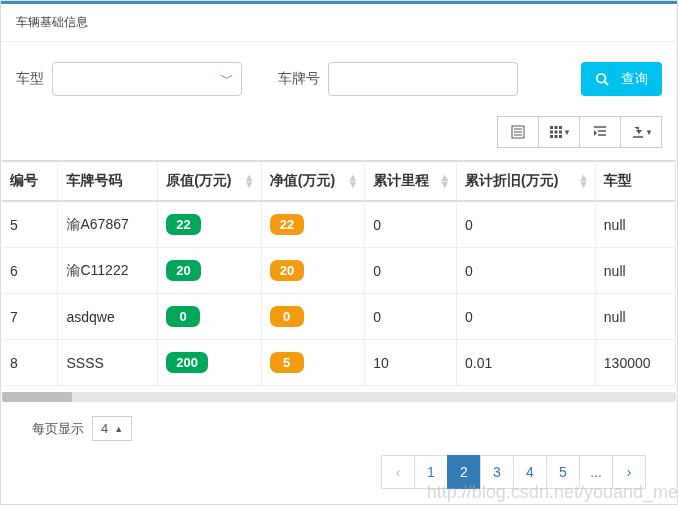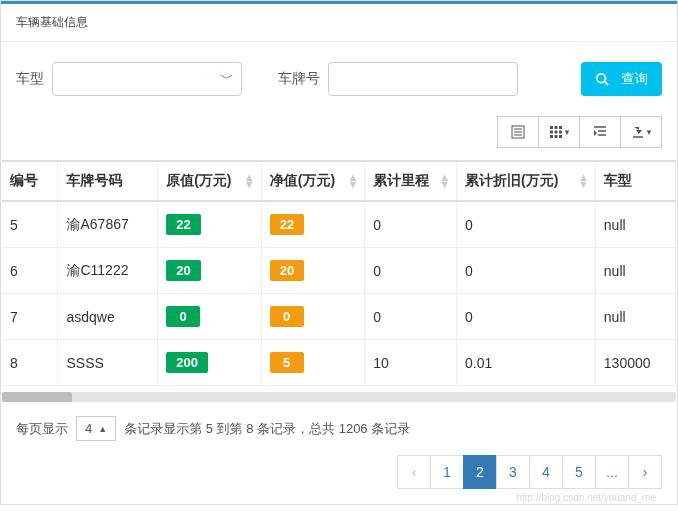--- a/index.html
+++ b/index.html
@@ -15,33 +15,33 @@
 .plate-input { width: 190px; height: 34px; border: 1px solid #ccc; border-radius: 4px; padding: 0 8px; }
 .btn-query { background: #00c0ef; color: #fff; border: none; border-radius: 4px; height: 34px; padding: 0 14px; cursor: pointer; display: flex; align-items: center; gap: 12px; }
 .toolbar { display: flex; justify-content: flex-end; padding: 0 15px 12px; gap: 0; }
 .tb-btn { width: 42px; height: 32px; border: 1px solid #ccc; background: #fff; display: flex; align-items: center; justify-content: center; cursor: pointer; color: #555; margin-left: -1px; }
 .tb-btn .caret-sm { font-size: 9px; margin-left: 2px; }
 .table-wrap { overflow-x: auto; padding: 0 1px; }
 table { width: 100%; border-collapse: collapse; }
 th { background: #fff; border-top: 2px solid #ddd; border-bottom: 2px solid #ddd; border-right: 1px solid #eee; padding: 10px 8px; text-align: left; font-weight: bold; white-space: nowrap; position: relative; }
 th .sort { color: #ccc; font-size: 11px; position: absolute; right: 6px; top: 50%; transform: translateY(-50%); line-height: 7px; }
 td { border-bottom: 1px solid #eee; border-right: 1px solid #eee; padding: 12px 8px; white-space: nowrap; }
-.badge { display: inline-block; min-width: 34px; padding: 3px 10px; border-radius: 2px; color: #fff; font-weight: bold; text-align: center; font-size: 13px; }
+.badge { display: inline-block; min-width: 34px; padding: 3px 10px; border-radius: 7px; color: #fff; font-weight: bold; text-align: center; font-size: 13px; }
 .badge-green { background: #00a65a; }
 .badge-orange { background: #f39c12; }
 .scrollbar { height: 10px; background: #e4e4e4; margin: 6px 1px 14px; border-radius: 2px; position: relative; }
 .scrollbar-thumb { position: absolute; left: 0; top: 0; bottom: 0; width: 70px; background: #bdbdbd; border-radius: 2px; }
-.footer { padding: 0 15px 15px; }
+.footer { padding: 0 31px 15px; }
 .per-page { display: flex; align-items: center; gap: 8px; font-size: 13px; color: #555; margin-bottom: 14px; }
 .pp-select { border: 1px solid #ccc; padding: 4px 8px; display: flex; align-items: center; gap: 6px; cursor: pointer; }
 .pagination { display: flex; justify-content: flex-end; gap: 0; }
 .pg { min-width: 34px; height: 34px; border: 1px solid #ddd; background: #fff; display: flex; align-items: center; justify-content: center; cursor: pointer; color: #337ab7; margin-left: -1px; padding: 0 10px; }
 .pg.active { background: #337ab7; color: #fff; border-color: #337ab7; }
 .pg.dis { color: #bbb; }
-.watermark { position: absolute; right: 22px; bottom: 10px; color: rgba(180,180,180,0.5); font-size: 10px; pointer-events: none; }
+.watermark { position: absolute; right: 0; bottom: 10px; color: rgba(180,180,180,0.5); font-size: 18px; pointer-events: none; }
 .icon-svg { width: 14px; height: 14px; }
 </style>
 </head>
 <body>
 
 <div class="container">
   <div class="topbar"></div>
   <div class="header">车辆基础信息</div>
 
   <div class="filter-row">
@@ -161,21 +161,20 @@
     <div class="scrollbar-thumb"></div>
   </div>
 
   <div class="footer">
     <div class="per-page">
       <span>每页显示</span>
       <div class="pp-select">
         <span>4</span>
         <span style="font-size:9px">▲</span>
       </div>
-      <span>条记录显示第 5 到第 8 条记录，总共 1206 条记录</span>
     </div>
     <div class="pagination" id="pagination">
         <div class="pg dis">‹</div>
         <div class="pg">1</div>
         <div class="pg active">2</div>
         <div class="pg">3</div>
         <div class="pg">4</div>
         <div class="pg">5</div>
         <div class="pg">...</div>
         <div class="pg">›</div>

